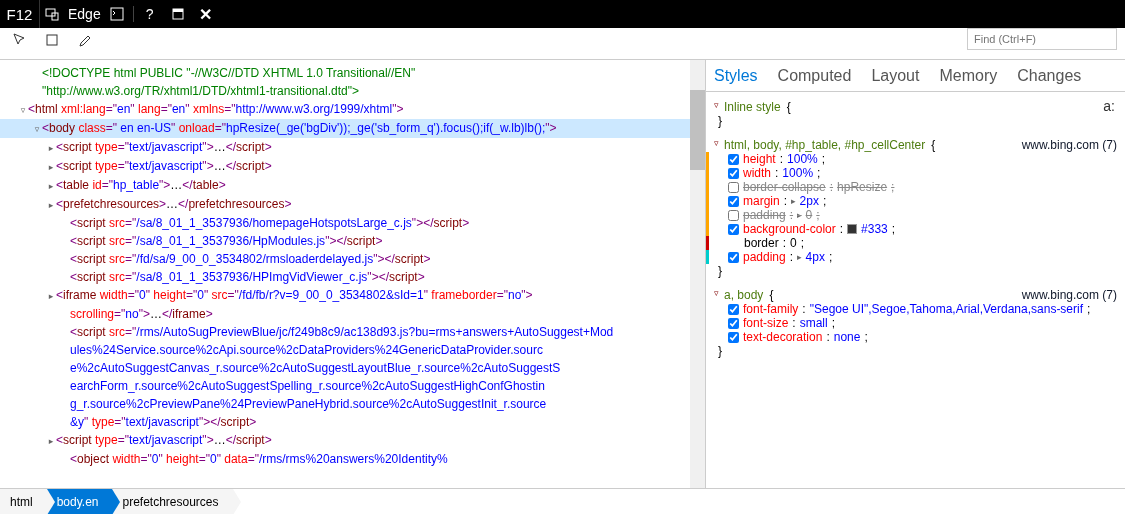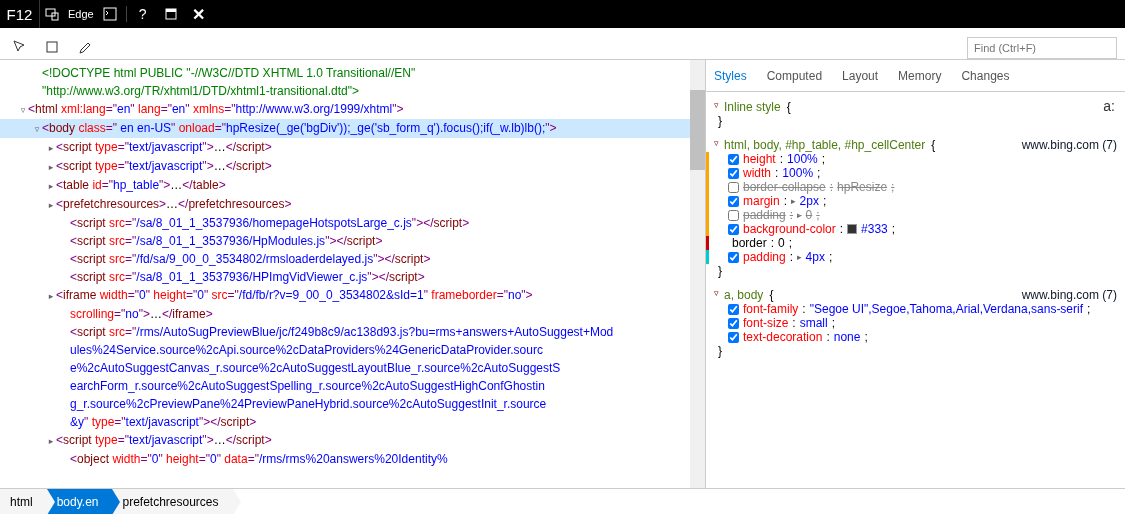--- a/index.html
+++ b/index.html
@@ -4,78 +4,78 @@
 <style>
 *{margin:0;padding:0;box-sizing:border-box;font-family:"Segoe UI",Tahoma,sans-serif}
 body{width:1125px;height:514px;overflow:hidden;font-size:12px;background:#fff;display:flex;flex-direction:column}
 .topbar{background:#000;color:#fff;height:28px;display:flex;align-items:stretch}
 .f12{width:40px;display:flex;align-items:center;justify-content:center;font-size:15px;border-right:1px solid #333}
 .tabs{display:flex;flex:1}
 .tab{padding:0 18px;display:flex;align-items:center;cursor:pointer;font-size:12px}
 .tab.active{background:#fff;color:#000}
 .top-right{display:flex;align-items:center;gap:4px;padding-right:8px}
 .tbtn{width:24px;height:28px;display:flex;align-items:center;justify-content:center;cursor:pointer}
-.toolbar{height:32px;display:flex;align-items:flex-end;padding:0 8px;border-bottom:1px solid #ccc;gap:8px}
+.toolbar{height:32px;display:flex;align-items:flex-start;padding:0 8px;border-bottom:1px solid #ccc;gap:8px}
 .tool{width:24px;height:24px;display:flex;align-items:center;justify-content:center;cursor:pointer}
 .find{margin-left:auto;width:150px;height:22px;border:1px solid #ccc;padding:2px 6px;font-size:11px;color:#999}
 .main{flex:1;display:flex;overflow:hidden}
 .dom{flex:1;overflow:auto;font-family:Consolas,monospace;font-size:12px;padding:4px 0;position:relative}
 .line{white-space:nowrap;padding:1px 0 1px 4px;line-height:16px}
 .line.sel{background:#cce8ff}
 .tw{display:inline-block;width:10px;text-align:center;color:#666;cursor:pointer;font-size:9px}
 .dt{color:#008000}
 .tg{color:#800000}
 .an{color:#f00}
 .av{color:#00f}
 .pk{color:#800080}
 .sp{display:inline-block}
 .scrollbar{position:absolute;right:0;top:0;width:15px;height:100%;background:#f0f0f0}
 .thumb{position:absolute;right:0;width:15px;background:#c0c0c0}
 .side{width:420px;border-left:1px solid #ccc;display:flex;flex-direction:column;overflow:hidden}
 .stabs{display:flex;height:32px;border-bottom:1px solid #ccc;align-items:center;padding:0 8px;gap:20px}
-.stab{cursor:pointer;font-size:12px;color:#555}
+.stab{cursor:pointer;font-size:16px;color:#555}
 .stab.active{color:#0078d7;font-weight:500}
 .styles{flex:1;overflow:auto;padding:8px;font-family:Consolas,monospace;font-size:12px;position:relative}
 .a-btn{position:absolute;right:10px;top:6px;font-size:14px;color:#333}
 .rule{margin-bottom:10px}
 .sel-line{display:flex}
 .rtw{color:#800000;cursor:pointer;font-size:9px;display:inline-block;width:10px}
 .selr{color:#4d7c0f}
 .brace{color:#000;margin-left:6px}
 .src{margin-left:auto;color:#0f172a;cursor:pointer}
 .prop{padding-left:14px;display:flex;align-items:center;gap:4px}
 .cb{width:11px;height:11px}
 .pn{color:#f00}
 .pv{color:#00f}
 .strike{text-decoration:line-through;color:#888}
 .strike .pn,.strike .pv{color:#888}
 .ptw{color:#666;font-size:9px}
 .sw{display:inline-block;width:10px;height:10px;border:1px solid #999;vertical-align:middle}
 .bar-o{border-left:3px solid orange;margin-left:-8px;padding-left:5px}
-.bar-r{border-left:3px solid #c00;margin-left:-8px;padding-left:5px}
+.bar-r{border-left:3px solid #c00;margin-left:-8px;padding-left:17px}
 .bar-t{border-left:3px solid #0cc;margin-left:-8px;padding-left:5px}
 .crumbs{height:26px;border-top:1px solid #ccc;display:flex;align-items:stretch;font-size:12px}
 .crumb{padding:0 14px 0 10px;display:flex;align-items:center;position:relative;cursor:pointer;background:#f5f5f5}
 .crumb.active{background:#0078d7;color:#fff}
 .crumb::after{content:"";position:absolute;right:-8px;top:0;width:0;height:0;border-top:13px solid transparent;border-bottom:13px solid transparent;border-left:8px solid #f5f5f5;z-index:1}
 .crumb.active::after{border-left-color:#0078d7}
 </style>
 </head>
 <body>
 
 <div class="topbar">
   <div class="f12">F12</div>
   <div class="top-right">
     <div class="tbtn">
         <svg width="14" height="14" viewBox="0 0 14 14">
           <rect x="1" y="2" width="9" height="7" fill="none" stroke="#fff"></rect>
           <rect x="7" y="6" width="6" height="7" fill="none" stroke="#fff"></rect>
         </svg>
       </div>
-    <span style="font-size:11px">Edge</span>
+    <span style="font-size:14px">Edge</span>
     <div class="tbtn">
         <svg width="14" height="14" viewBox="0 0 14 14">
           <rect x="1" y="1" width="12" height="12" fill="none" stroke="#fff"></rect>
           <path d="M3 4l2 2-2 2" fill="none" stroke="#fff"></path>
         </svg>
       </div>
     <div class="tbtn" style="width:1px;background:#444;height:16px"></div>
     <div class="tbtn" style="font-size:14px">?</div>
     <div class="tbtn">
         <svg width="12" height="12" viewBox="0 0 12 12">

